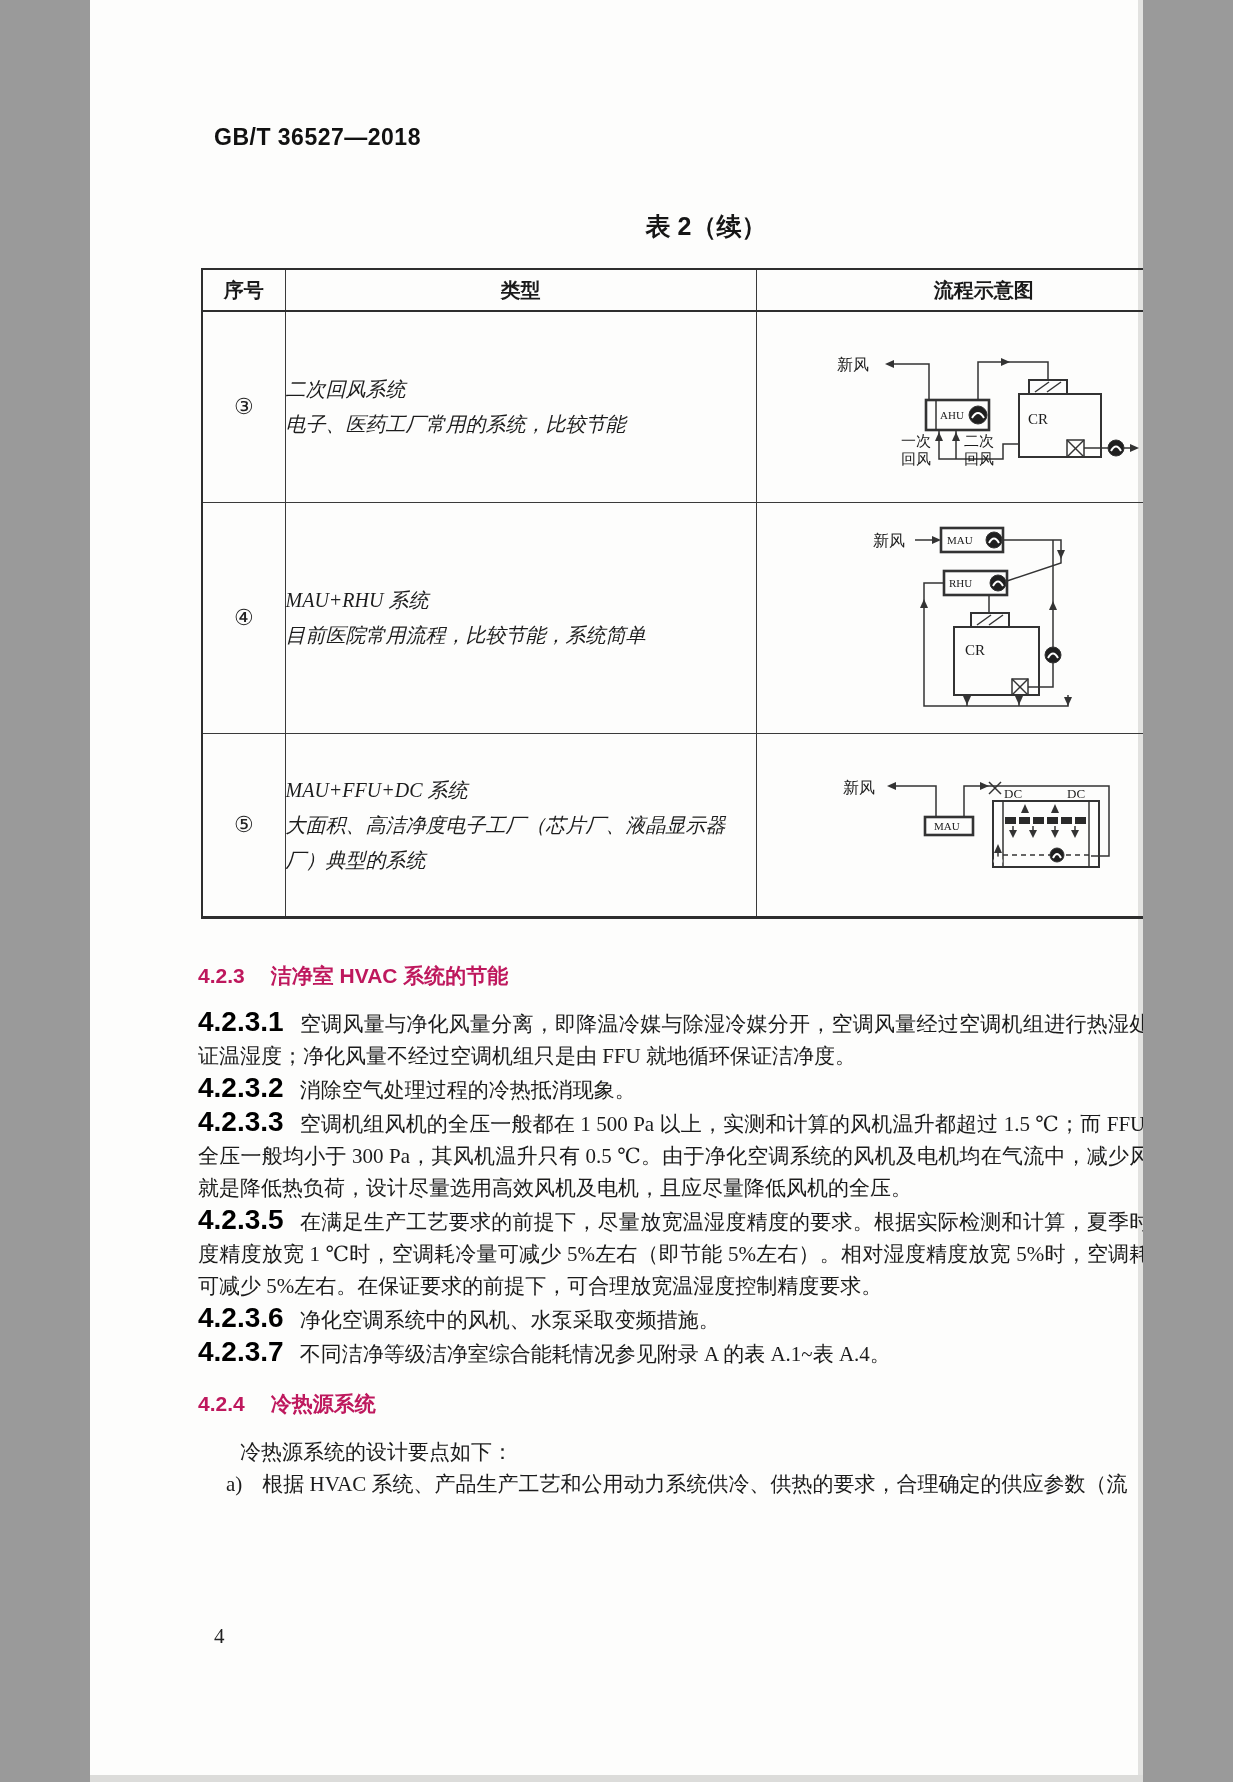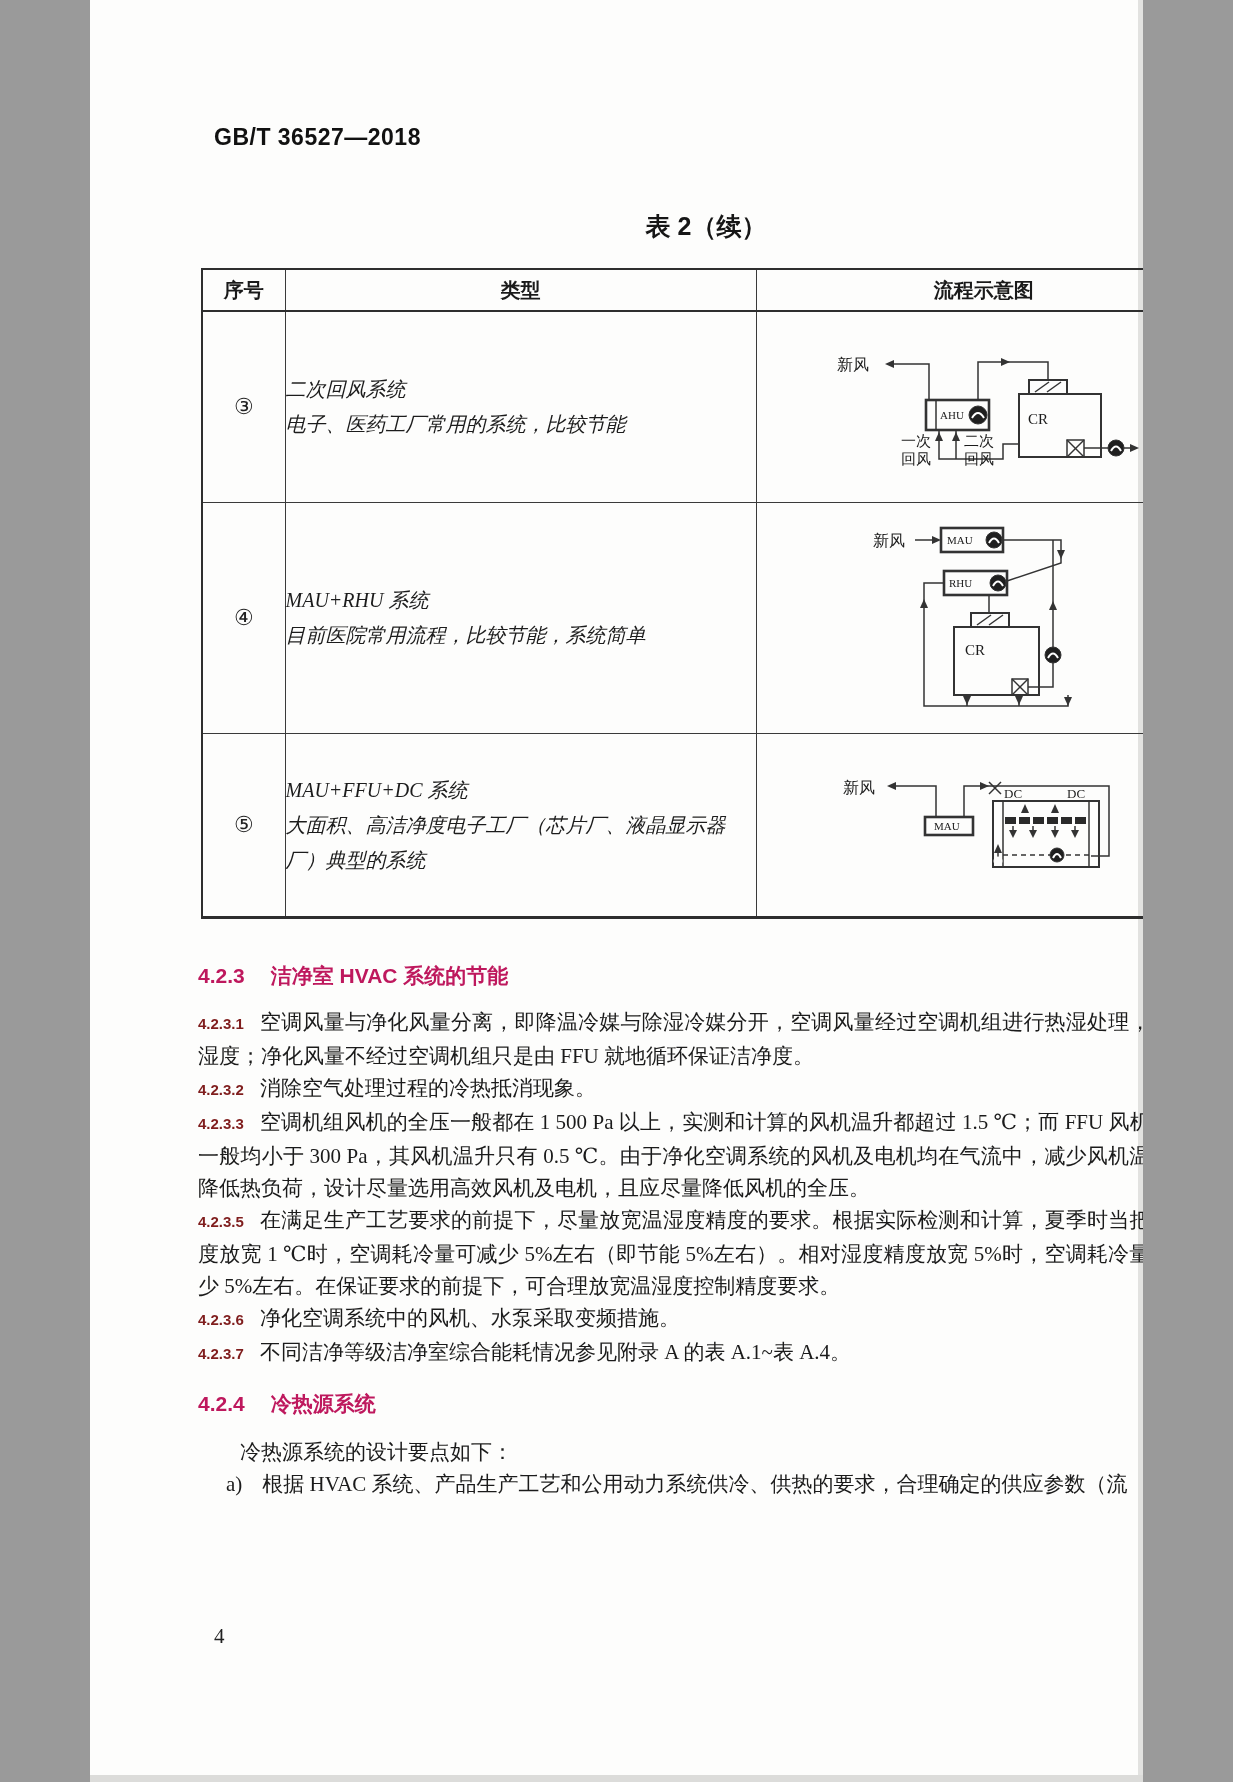--- a/index.html
+++ b/index.html
@@ -67,21 +67,21 @@
   }
   .content p{margin:0;}
   .h-clause{
     margin:0 0 14px 0;font-size:21px;line-height:32px;
     font-family:"Liberation Sans","DejaVu Sans",sans-serif;color:#be185d;
   }
   .h-clause .num{margin-right:26px;}
   .h-424{margin-top:18px;margin-bottom:16px;}
   .para .num{
     font-family:"Liberation Sans","DejaVu Sans",sans-serif;
-    font-weight:bold;font-size:15px;margin-right:16px;color:#7f1d1d;
+    font-weight:bold;font-size:28px;margin-right:16px;color:#000000;
   }
   .intro{text-indent:2em;}
   .item-a{padding-left:28px;margin-top:8px;}
   .item-a .label{margin-right:20px;}
   .page-number{position:absolute;left:124px;top:1624px;font-size:21px;color:#222;}
 </style>
 </head>
 <body>
 
 <div class="page">

